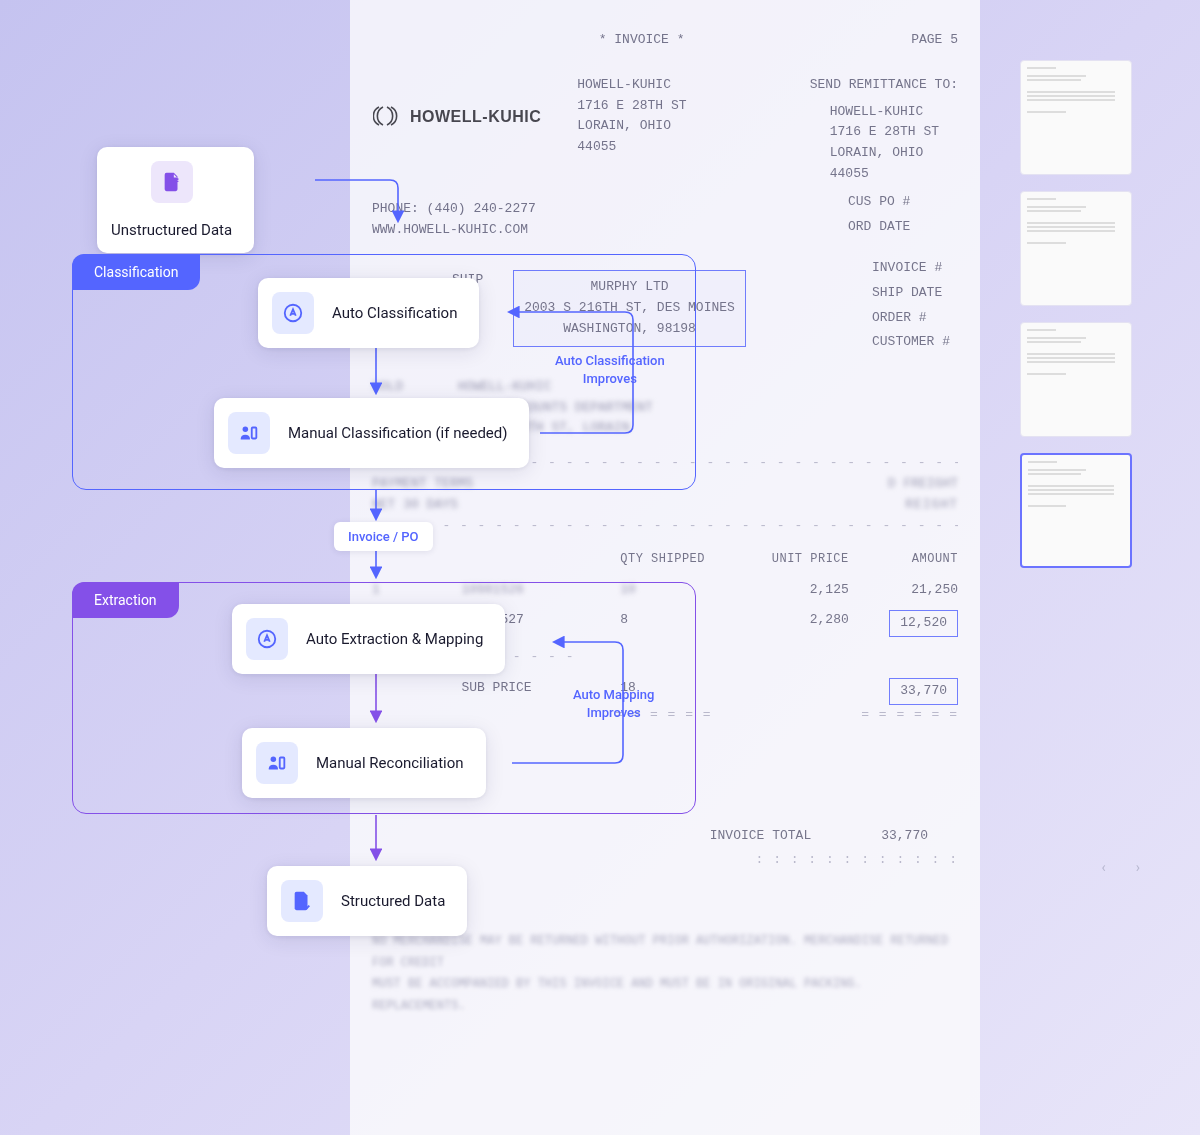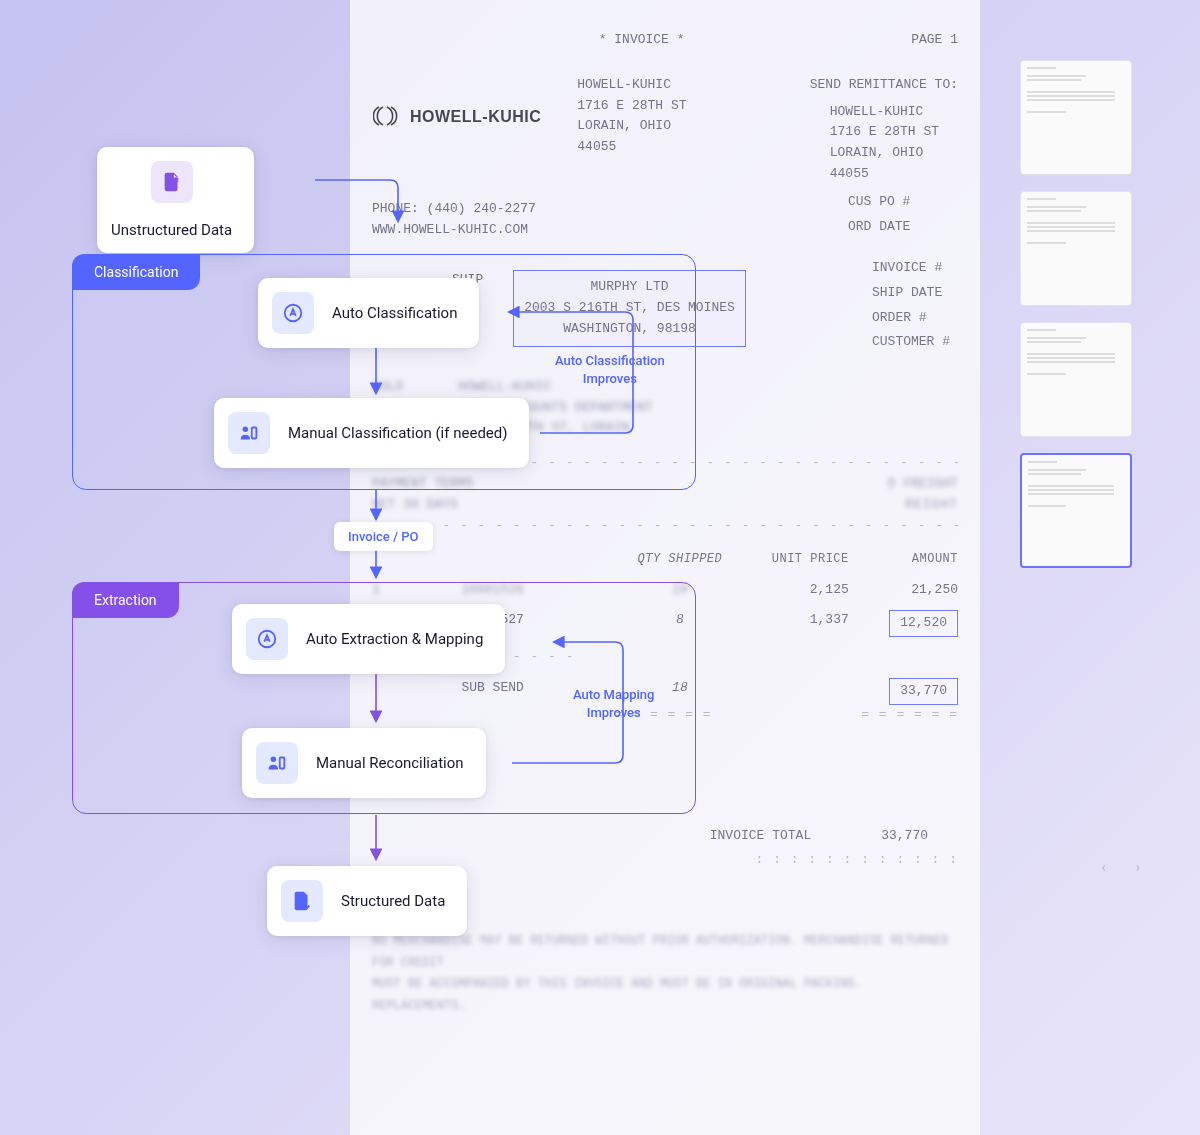--- a/index.html
+++ b/index.html
@@ -38,21 +38,21 @@
   .invoice-bg .ship-row { display:flex; gap:30px; margin-top:30px; }
   .invoice-bg .ship-box {
     border:1.5px solid #5465ff; padding:6px 10px; background:rgba(84,101,255,0.03);
   }
   .invoice-bg .right-labels { position:absolute; right:30px; top:190px; text-align:left; line-height:1.9; }
   .invoice-bg .blur { filter: blur(2.5px); color:#8a8aa0; }
   .invoice-bg .dashes { letter-spacing:1px; color:#b0b0c0; overflow:hidden; white-space:nowrap; }
   .invoice-bg .tbl { margin-top:14px; }
   .invoice-bg .tbl-head { display:flex; font-size:12px; letter-spacing:0.5px; }
   .invoice-bg .tbl-row { display:flex; margin-top:10px; }
-  .invoice-bg .c1{width:90px;} .invoice-bg .c2{width:160px;} .invoice-bg .c3{width:120px; text-align:center;font-style:italic;}
+  .invoice-bg .c1{width:90px;} .invoice-bg .c2{width:160px;} .invoice-bg .c3{width:120px; text-align:left;}
   .invoice-bg .c4{width:110px; text-align:right;} .invoice-bg .c5{width:110px; text-align:right;}
   .invoice-bg .amt-box { border:1.5px solid #5465ff; padding:2px 10px; display:inline-block; }
   .invoice-bg .inv-total-row { display:flex; justify-content:space-between; margin-top:100px; padding:0 30px 0 0; }
   .invoice-bg .notes { margin-top:60px; filter:blur(2px); color:#a0a0b3; font-size:12px; line-height:1.8; }
 
   
   .thumbs {
     position: absolute;
     right: 60px;
     top: 60px;
@@ -141,21 +141,21 @@
   .mini-content { display:flex; flex-direction:column; gap:2px; }
   .mini-line { height:2px; background:#ddd; }
 </style>
 </head>
 <body>
 
 <div class="invoice-bg">
   <div class="header-row">
     <span></span>
     <span>* INVOICE *</span>
-    <span>PAGE 1</span>
+    <span>PAGE 5</span>
   </div>
   <div style="display:flex; justify-content:space-between; align-items:flex-start; margin-top:24px;">
     <div style="display:flex; gap:36px;">
       <div class="logo-row" style="margin-top:0;">
         <span class="logo-mark">
           <svg width="26" height="26" viewBox="0 0 26 26">
               <g stroke="#222" stroke-width="1.6" fill="none">
                 <path d="M6 4 A10 10 0 0 0 6 22"></path>
                 <path d="M10 4 A10 10 0 0 0 10 22"></path>
                 <path d="M14 4 A10 10 0 0 1 14 22"></path>
@@ -225,27 +225,27 @@
       <span class="c1 blur">1</span>
         <span class="c2 blur">10981526</span>
       <span class="c3 blur">10</span>
       <span class="c4">2,125</span>
       <span class="c5">21,250</span>
     </div>
     <div class="tbl-row">
       <span class="c1">2</span>
       <span class="c2">10981527</span>
       <span class="c3">8</span>
-      <span class="c4">1,337</span>
+      <span class="c4">2,280</span>
       <span class="c5"><span class="amt-box">12,520</span></span>
     </div>
     <div class="dashes" style="margin-top:10px;">                                   - - - - - -                       - - - - - -</div>
     <div class="tbl-row">
       <span class="c1"></span>
-      <span class="c2">SUB SEND</span>
+      <span class="c2">SUB PRICE</span>
       <span class="c3">18</span>
       <span class="c4"></span>
       <span class="c5"><span class="amt-box">33,770</span></span>
     </div>
     <div class="dashes" style="text-align:right;">= = = = = =  &nbsp; &nbsp; &nbsp; &nbsp; &nbsp; &nbsp; &nbsp; &nbsp;  = = = = = =</div>
   </div>
 
   <div class="inv-total-row">
     <span></span>
     <span style="display:flex; gap:70px;">

